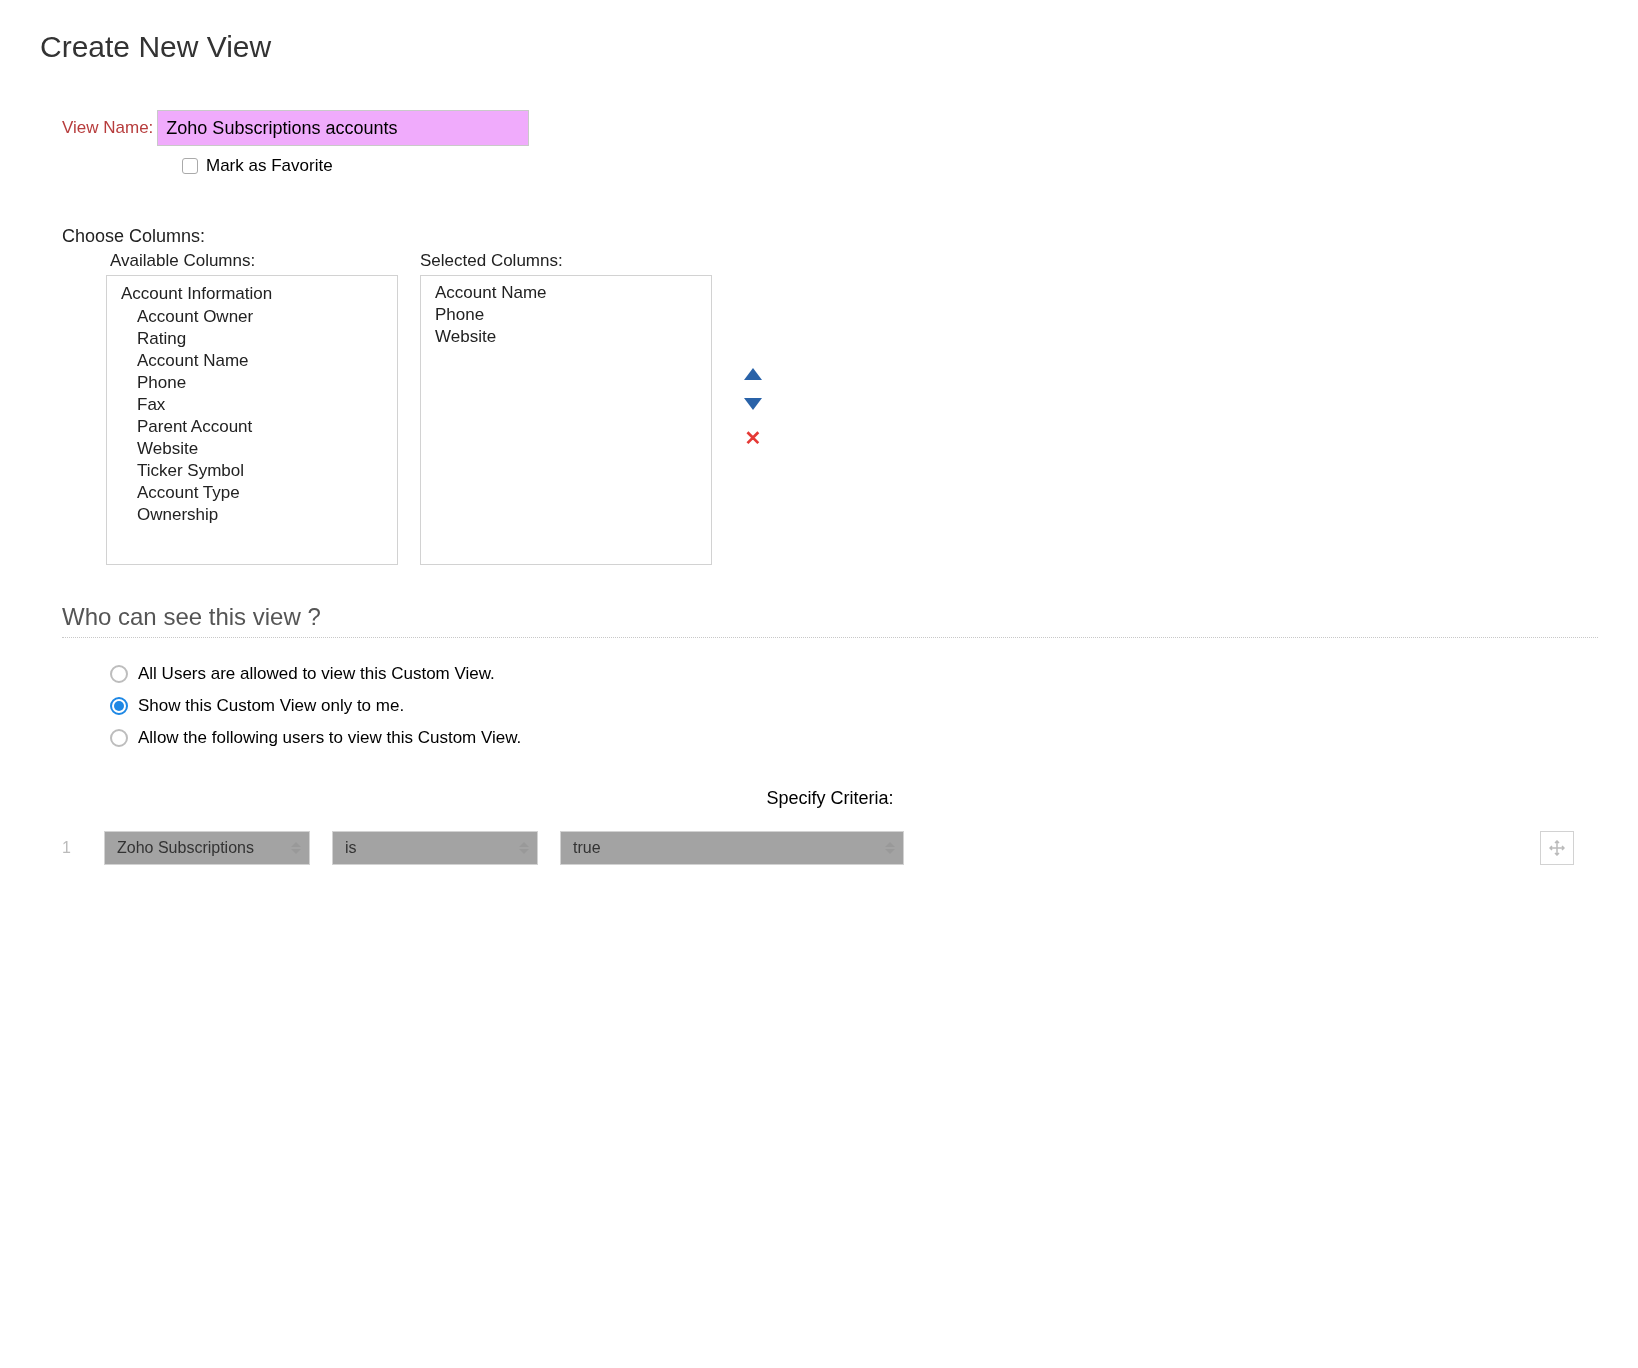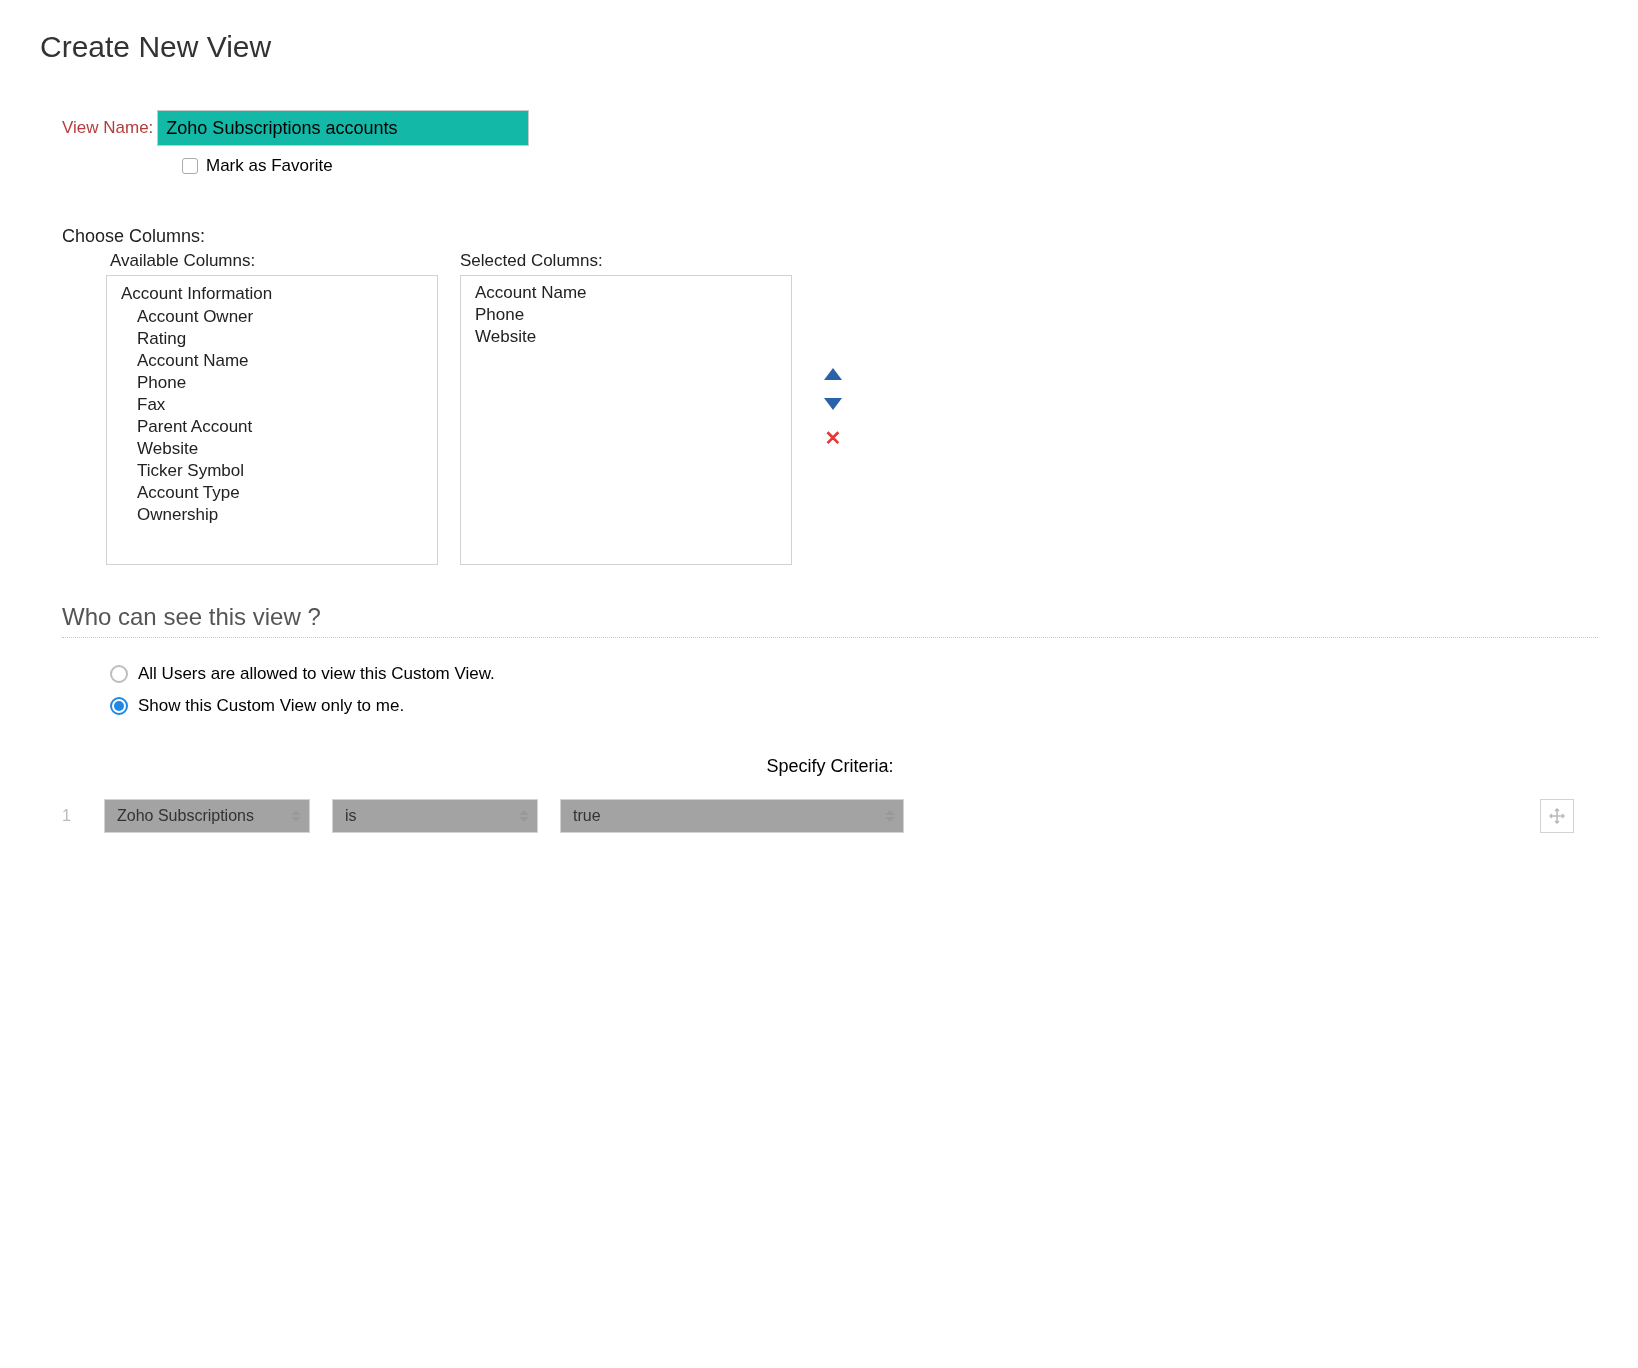--- a/index.html
+++ b/index.html
@@ -26,21 +26,21 @@
       color: #b73d3d;
       font-size: 17px;
       margin-left: 22px;
     }
     .view-name-input {
       width: 372px;
       height: 36px;
       padding: 4px 8px;
       font-size: 18px;
       border: 1px solid #c9c9c9;
-      background: #14b8a6;
+      background: #f0abfc;
     }
     .favorite-row {
       margin-left: 142px;
       margin-bottom: 50px;
       display: flex;
       align-items: center;
       gap: 8px;
     }
     .checkbox {
       width: 16px;
@@ -64,21 +64,21 @@
     .col-block { }
     .col-header {
       font-size: 17px;
       color: #222;
       margin-bottom: 4px;
       margin-left: 4px;
     }
     .available-header { margin-left: 70px; }
     .selected-header { margin-left: 0; }
     .listbox {
-      width: 332px;
+      width: 292px;
       height: 290px;
       border: 1px solid #d2d2d2;
       overflow: hidden;
       padding: 6px 0;
     }
     .available-list { margin-left: 66px; }
     .list-group-header {
       font-weight: 500;
       color: #222;
       padding: 2px 14px;
@@ -304,20 +304,24 @@
 
 <div class="radio-group">
   <div class="radio-row">
     <span class="radio"></span>
     <span class="radio-label">All Users are allowed to view this Custom View.</span>
   </div>
   <div class="radio-row">
     <span class="radio checked"></span>
     <span class="radio-label">Show this Custom View only to me.</span>
   </div>
+  <div class="radio-row">
+    <span class="radio"></span>
+    <span class="radio-label">Allow the following users to view this Custom View.</span>
+  </div>
 </div>
 
 <div class="criteria-label">Specify Criteria:</div>
 
 <div class="criteria-row">
   <span class="criteria-index">1</span>
 
   <div class="select-wrap field">
     <span class="truncate">Zoho Subscriptions</span>
     <span class="select-caret">

